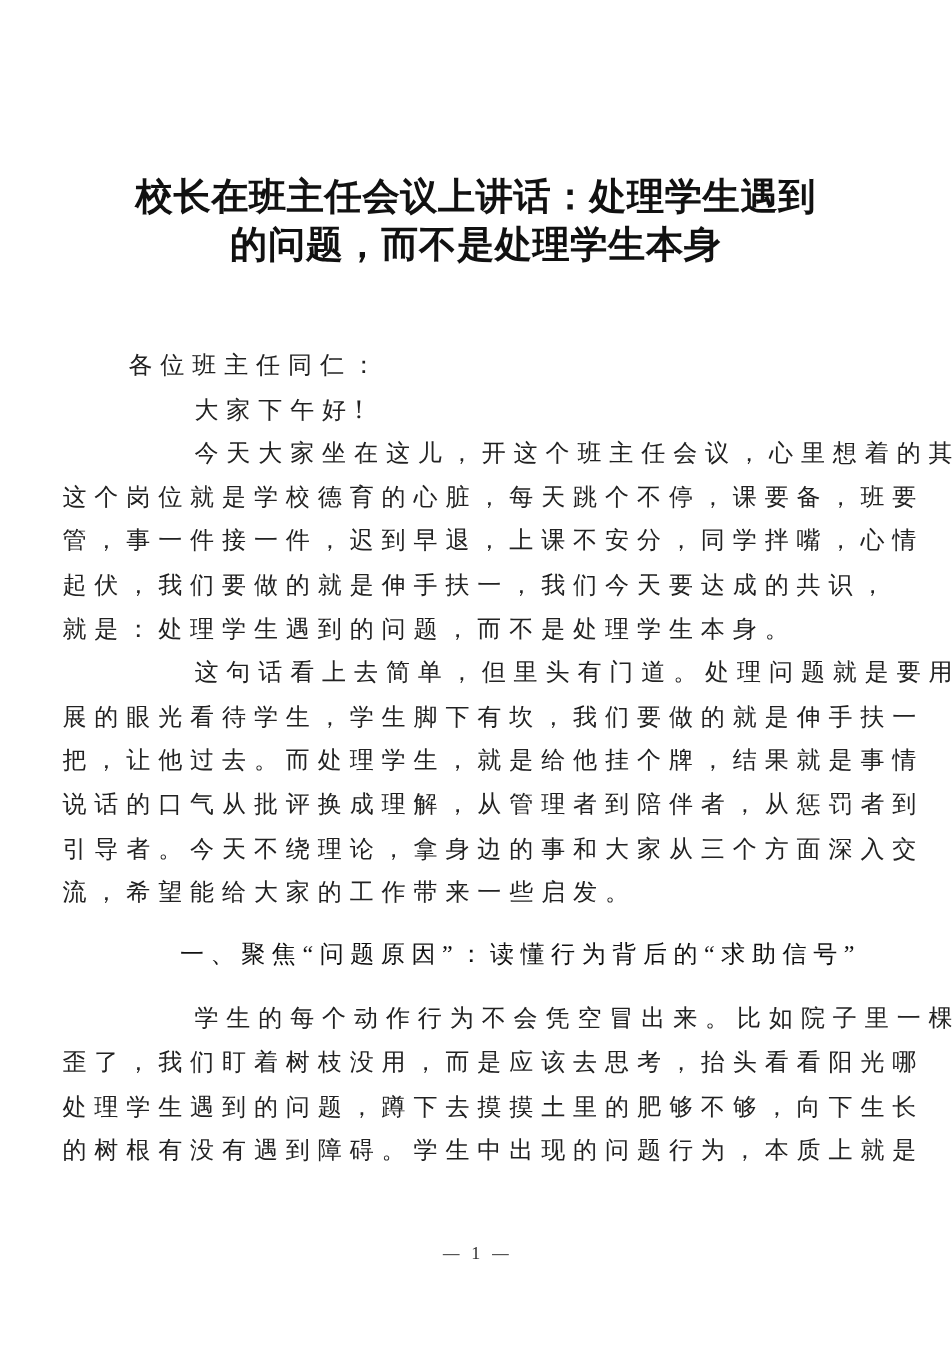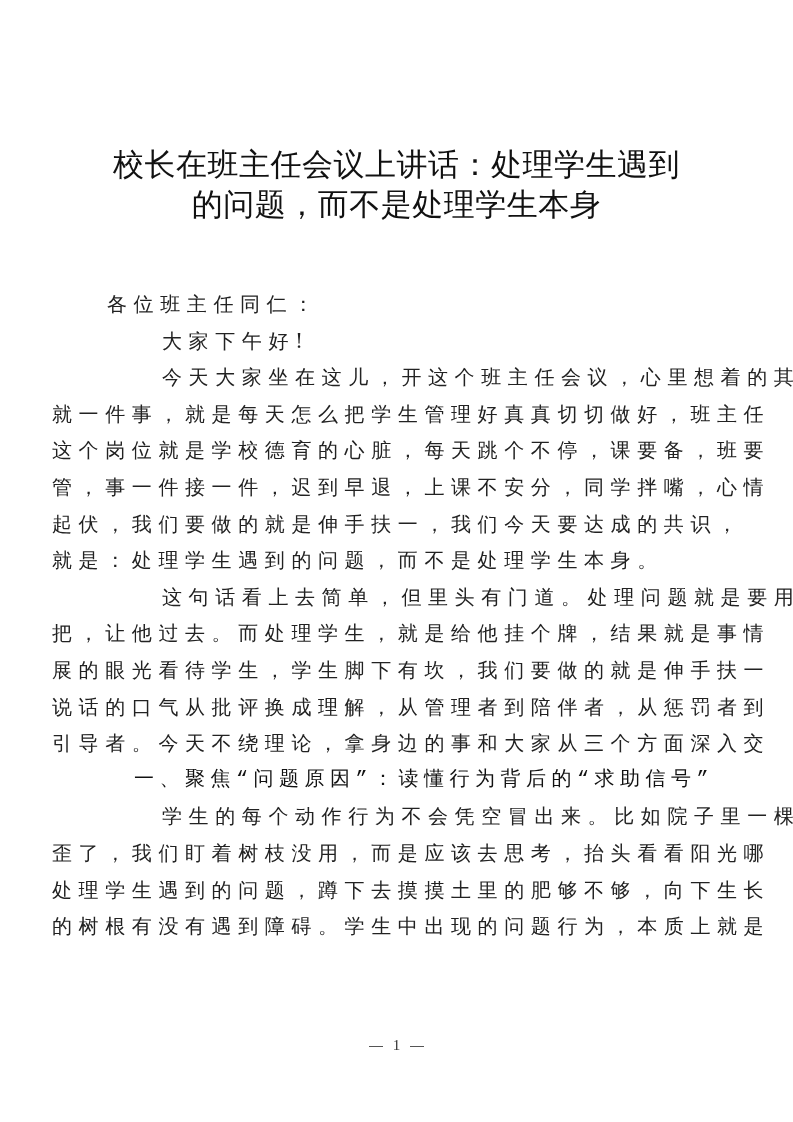--- a/index.html
+++ b/index.html
@@ -22,21 +22,21 @@
       height: 1122px;
       background: #ffffff;
     }
     .title {
       position: absolute;
       left: 100px;
       width: 593px;
       top: 144px;
       text-align: center;
       font-family: "DejaVu Sans", "Liberation Sans", sans-serif;
-      font-weight: normal;
+      font-weight: bold;
       font-size: 31px;
       line-height: 40px;
       color: #111111;
       margin: 0;
       letter-spacing: 0.5px;
     }
     .title .line { display: block; white-space: nowrap; }
     .body {
       position: absolute;
       left: 107px;
@@ -49,27 +49,27 @@
       line-height: 36.6px;
       letter-spacing: 6.6px;
       text-align: justify;
       text-align-last: left;
       color: #222222;
       font-weight: 300;
     }
     .p.indent { text-indent: 55px; }
     .p .ln { display: block; white-space: nowrap; }
     .heading {
-      margin: 0;
+      margin: 16px;
       font-size: 20px;
       line-height: 36.6px;
       letter-spacing: 5.5px;
       text-indent: 27px;
       color: #111111;
-      font-family: Liberation Mono, monospace;
+      font-family: Liberation Serif, serif;
       white-space: nowrap;
     }
     .footer {
       position: absolute;
       top: 1037px;
       left: 0;
       width: 793px;
       text-align: center;
       font-size: 15px;
       color: #333333;
@@ -93,33 +93,33 @@
     <span class="line">校长在班主任会议上讲话：处理学生遇到</span>
     <span class="line">的问题，而不是处理学生本身</span>
   </h1>
 
   <div class="body">
     <p class="p">各位班主任同仁：</p>
     <p class="p indent">大家下午好!</p>
 
     <p class="p indent">
       <span class="ln">今天大家坐在这儿，开这个班主任会议，心里想着的其实</span>
-      <span class="ln" style="text-indent:-55px">就一件事，就是每天怎么把学生管理好真真切切做好，班主任</span>
       <span class="ln" style="text-indent:-55px">这个岗位就是学校德育的心脏，每天跳个不停，课要备，班要</span>
       <span class="ln" style="text-indent:-55px">管，事一件接一件，迟到早退，上课不安分，同学拌嘴，心情</span>
       <span class="ln" style="text-indent:-55px">起伏，我们要做的就是伸手扶一，我们今天要达成的共识，</span>
       <span class="ln" style="text-indent:-55px">就是：处理学生遇到的问题，而不是处理学生本身。</span>
     </p>
 
     <p class="p indent">
       <span class="ln">这句话看上去简单，但里头有门道。处理问题就是要用发</span>
+      <span class="ln" style="text-indent:-55px">展的眼光看待学生，学生脚下有坎，我们要做的就是伸手扶一</span>
       <span class="ln" style="text-indent:-55px">把，让他过去。而处理学生，就是给他挂个牌，结果就是事情</span>
-      <span class="ln" style="text-indent:-55px">展的眼光看待学生，学生脚下有坎，我们要做的就是伸手扶一</span>
       <span class="ln" style="text-indent:-55px">说话的口气从批评换成理解，从管理者到陪伴者，从惩罚者到</span>
       <span class="ln" style="text-indent:-55px">引导者。今天不绕理论，拿身边的事和大家从三个方面深入交</span>
+      <span class="ln" style="text-indent:-55px">流，希望能给大家的工作带来一些启发。</span>
     </p>
 
     <p class="heading">一、聚焦“问题原因”：读懂行为背后的“求助信号”</p>
 
     <p class="p indent">
       <span class="ln">学生的每个动作行为不会凭空冒出来。比如院子里一棵树</span>
       <span class="ln" style="text-indent:-55px">歪了，我们盯着树枝没用，而是应该去思考，抬头看看阳光哪</span>
       <span class="ln" style="text-indent:-55px">处理学生遇到的问题，蹲下去摸摸土里的肥够不够，向下生长</span>
       <span class="ln" style="text-indent:-55px">的树根有没有遇到障碍。学生中出现的问题行为，本质上就是</span>
     </p>

